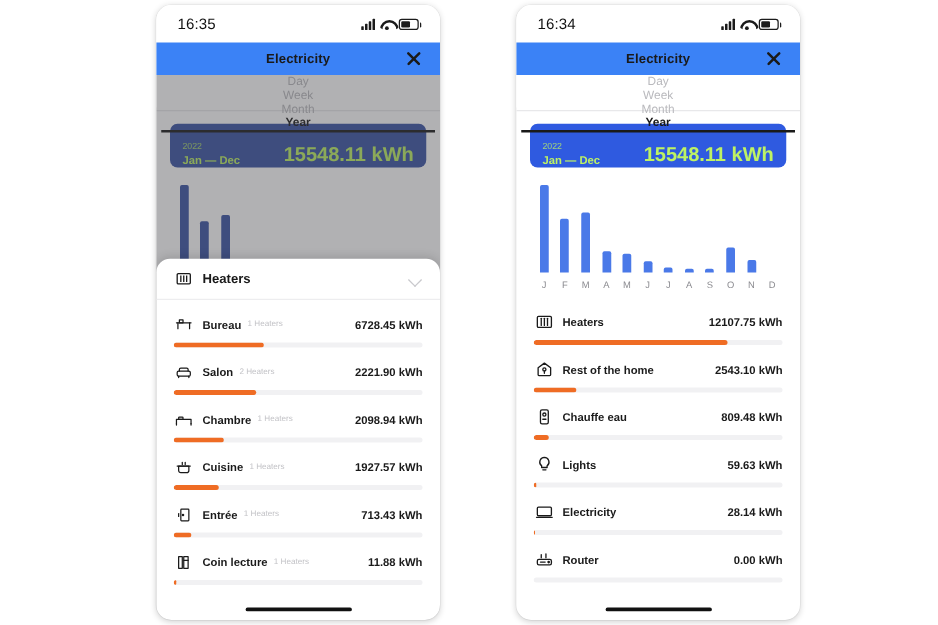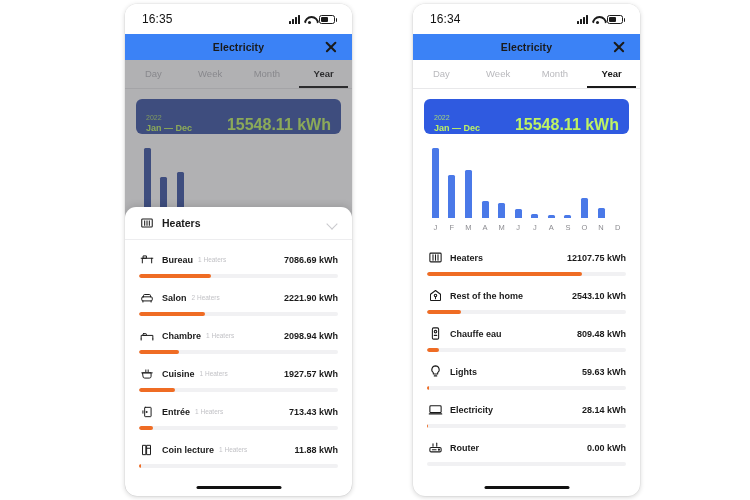--- a/index.html
+++ b/index.html
@@ -66,21 +66,21 @@
     width:14px; height:14px; cursor:pointer;
   }
   .close-btn::before,.close-btn::after{
     content:""; position:absolute; left:0; top:6px; width:14px; height:1.6px;
     background:#1a1a1a; border-radius:1px;
   }
   .close-btn::before{ transform:rotate(45deg); }
   .close-btn::after { transform:rotate(-45deg); }
 
   
-  .tabs { display:flex; height:26px; background:#fff; position:relative; }
+  .tabs { display:flex; height:26px; background:#fff; position:relative;flex-direction:column; }
   .tab {
     flex:1; display:flex; align-items:center; justify-content:center;
     font-size:9.5px; color:#b9b9bd; cursor:pointer; position:relative;
   }
   .tab.active { color:#1a1a1a; font-weight:bold; }
   .tab.active::after{
     content:""; position:absolute; left:4px; right:4px; bottom:-2px;
     height:1.8px; background:#1a1a1a;
   }
   .tabs-sep { height:1px; background:#e8e8ea; margin-top:2px; }
@@ -275,21 +275,21 @@
               <span class="row-ic">
                 <svg width="14" height="14" viewBox="0 0 24 24" fill="none" stroke="#1a1a1a" stroke-width="1.7" stroke-linecap="round" stroke-linejoin="round">
                   <line x1="2" y1="9" x2="22" y2="9"></line>
                   <line x1="4" y1="9" x2="4" y2="17"></line>
                   <line x1="20" y1="9" x2="20" y2="17"></line>
                   <rect x="6" y="5" width="5" height="4"></rect>
                 </svg>
               </span>
               <span class="row-name">Bureau</span>
               <span class="row-sub">1 Heaters</span>
-              <span class="row-val">7086.69 kWh</span>
+              <span class="row-val">6728.45 kWh</span>
             </div>
             <div class="track">
               <div class="fill" style="width:36%"></div>
             </div>
           </div>
           <div class="row">
             <div class="row-top">
               <span class="row-ic">
                 <svg width="14" height="14" viewBox="0 0 24 24" fill="none" stroke="#1a1a1a" stroke-width="1.7" stroke-linecap="round" stroke-linejoin="round">
                   <rect x="3" y="10" width="18" height="7" rx="2"></rect>

